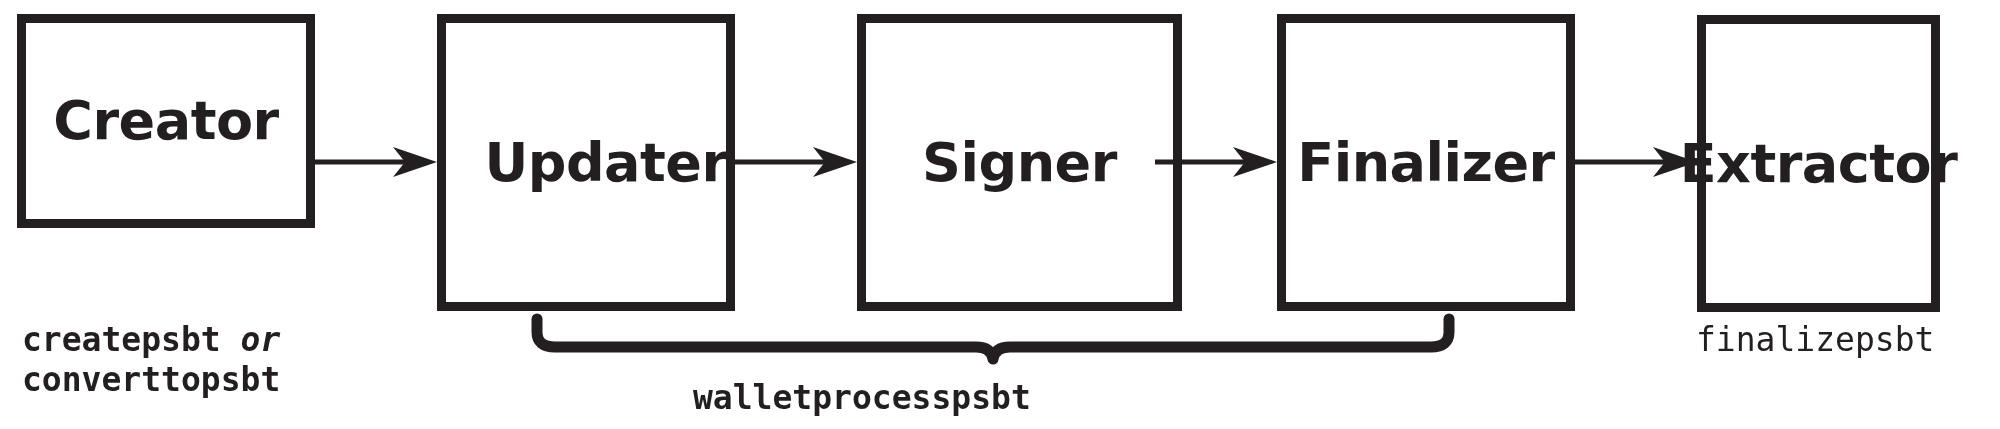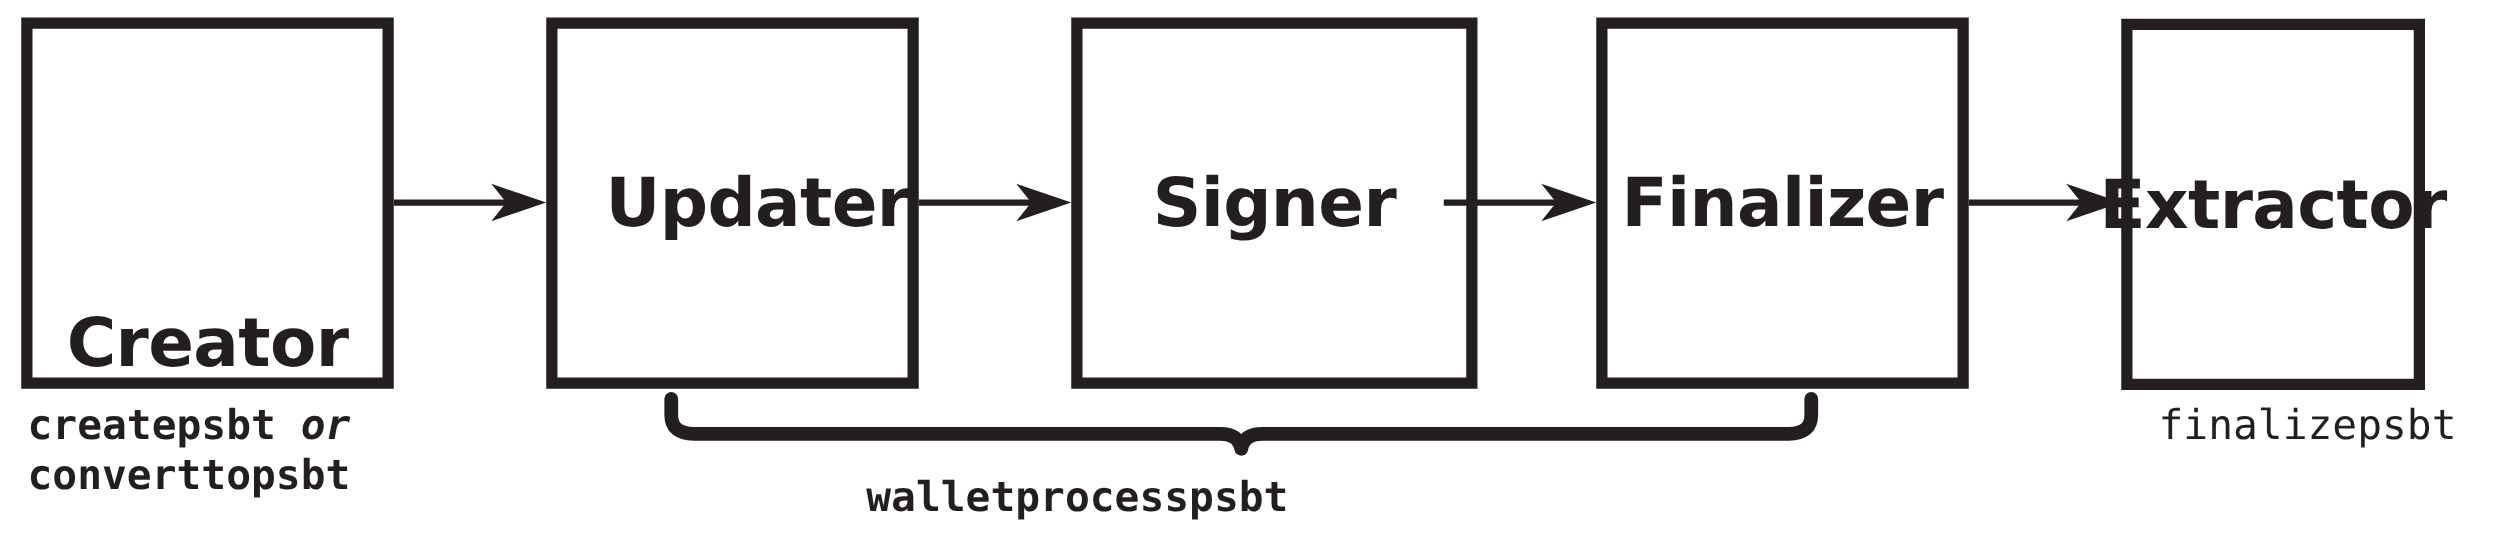--- a/index.html
+++ b/index.html
@@ -62,29 +62,28 @@
     font-weight: bold;
   }
   .caption-wallet {
     font-size: 33px;
     font-weight: bold;
     text-align: left;
   }
   .caption-finalize {
     font-size: 33px;
     font-weight: normal;
-    text-align: center;
   }
 </style>
 </head>
 <body>
 
 <div id="diagram">
 
-  <div class="stage-box" style="left:17px; top:14px; width:298px; height:297px;align-items:flex-end;">
+  <div class="stage-box" style="left:17px; top:14px; width:298px; height:214px;">
     <span class="stage-label">Creator</span>
   </div>
 
   <div class="stage-box" style="left:437px; top:14px; width:298px; height:297px;padding-left:40px;">
     <span class="stage-label">Updater</span>
   </div>
 
   <div class="stage-box" style="left:857px; top:14px; width:325px; height:297px;">
     <span class="stage-label">Signer</span>
   </div>

